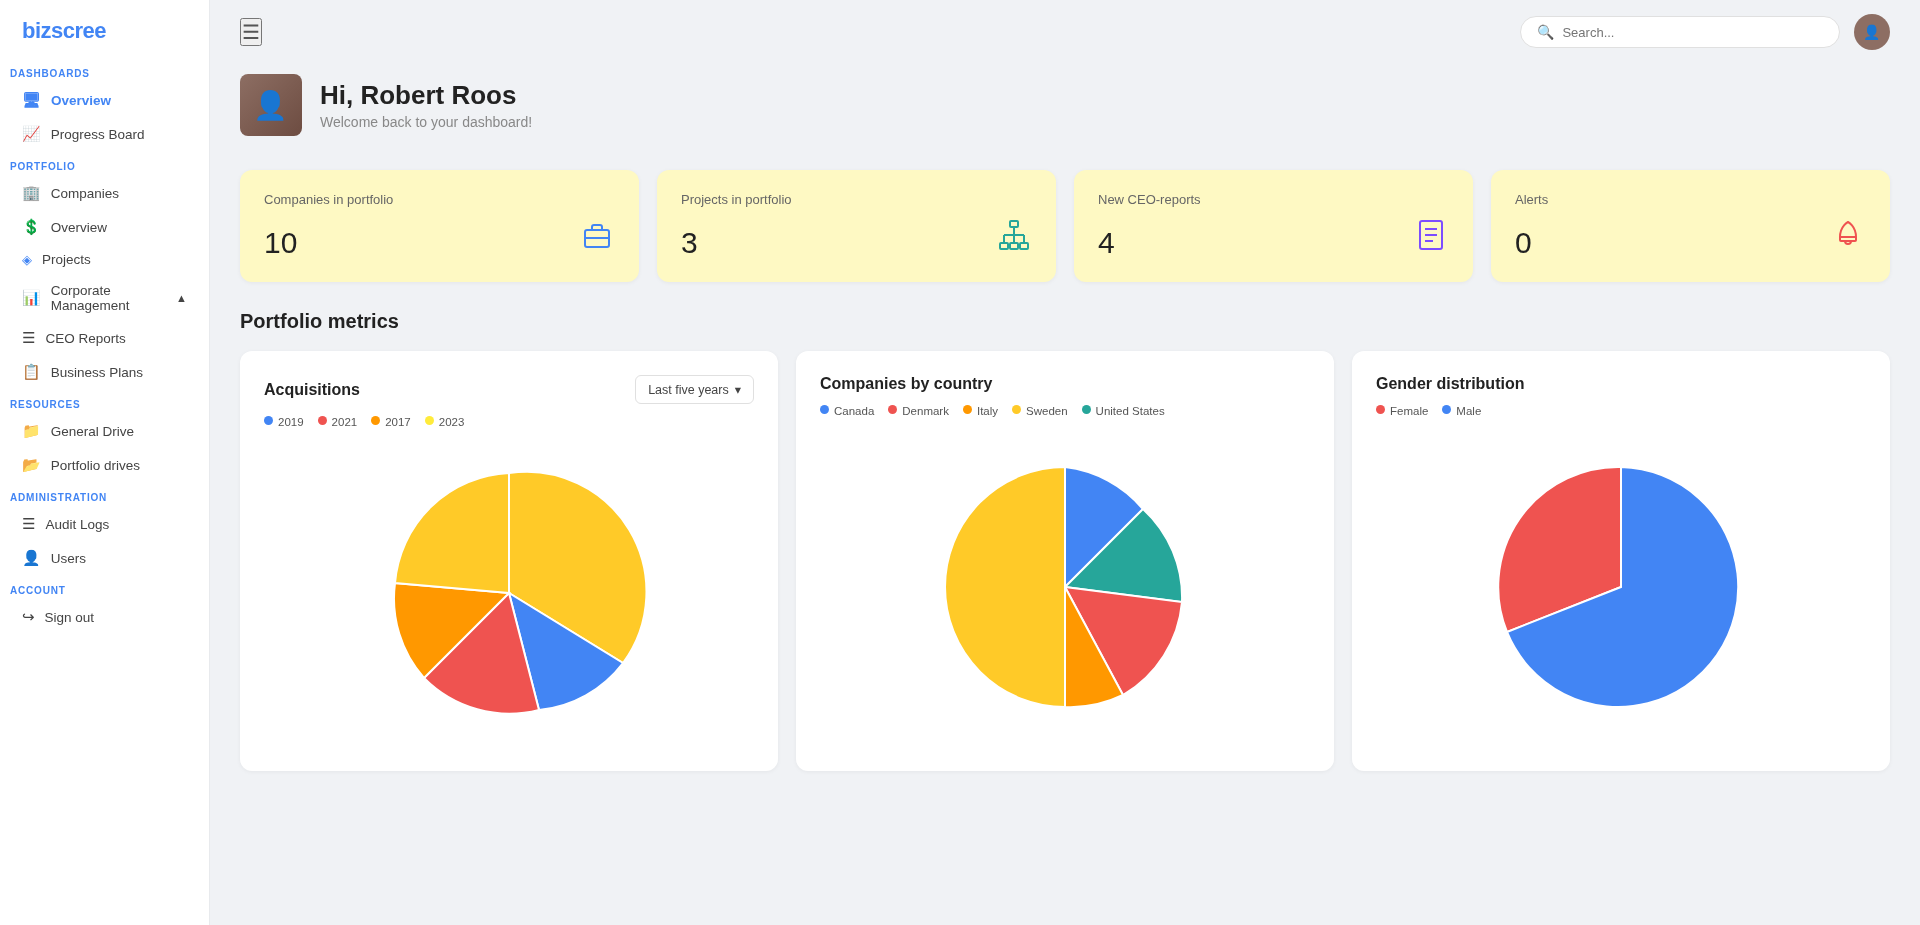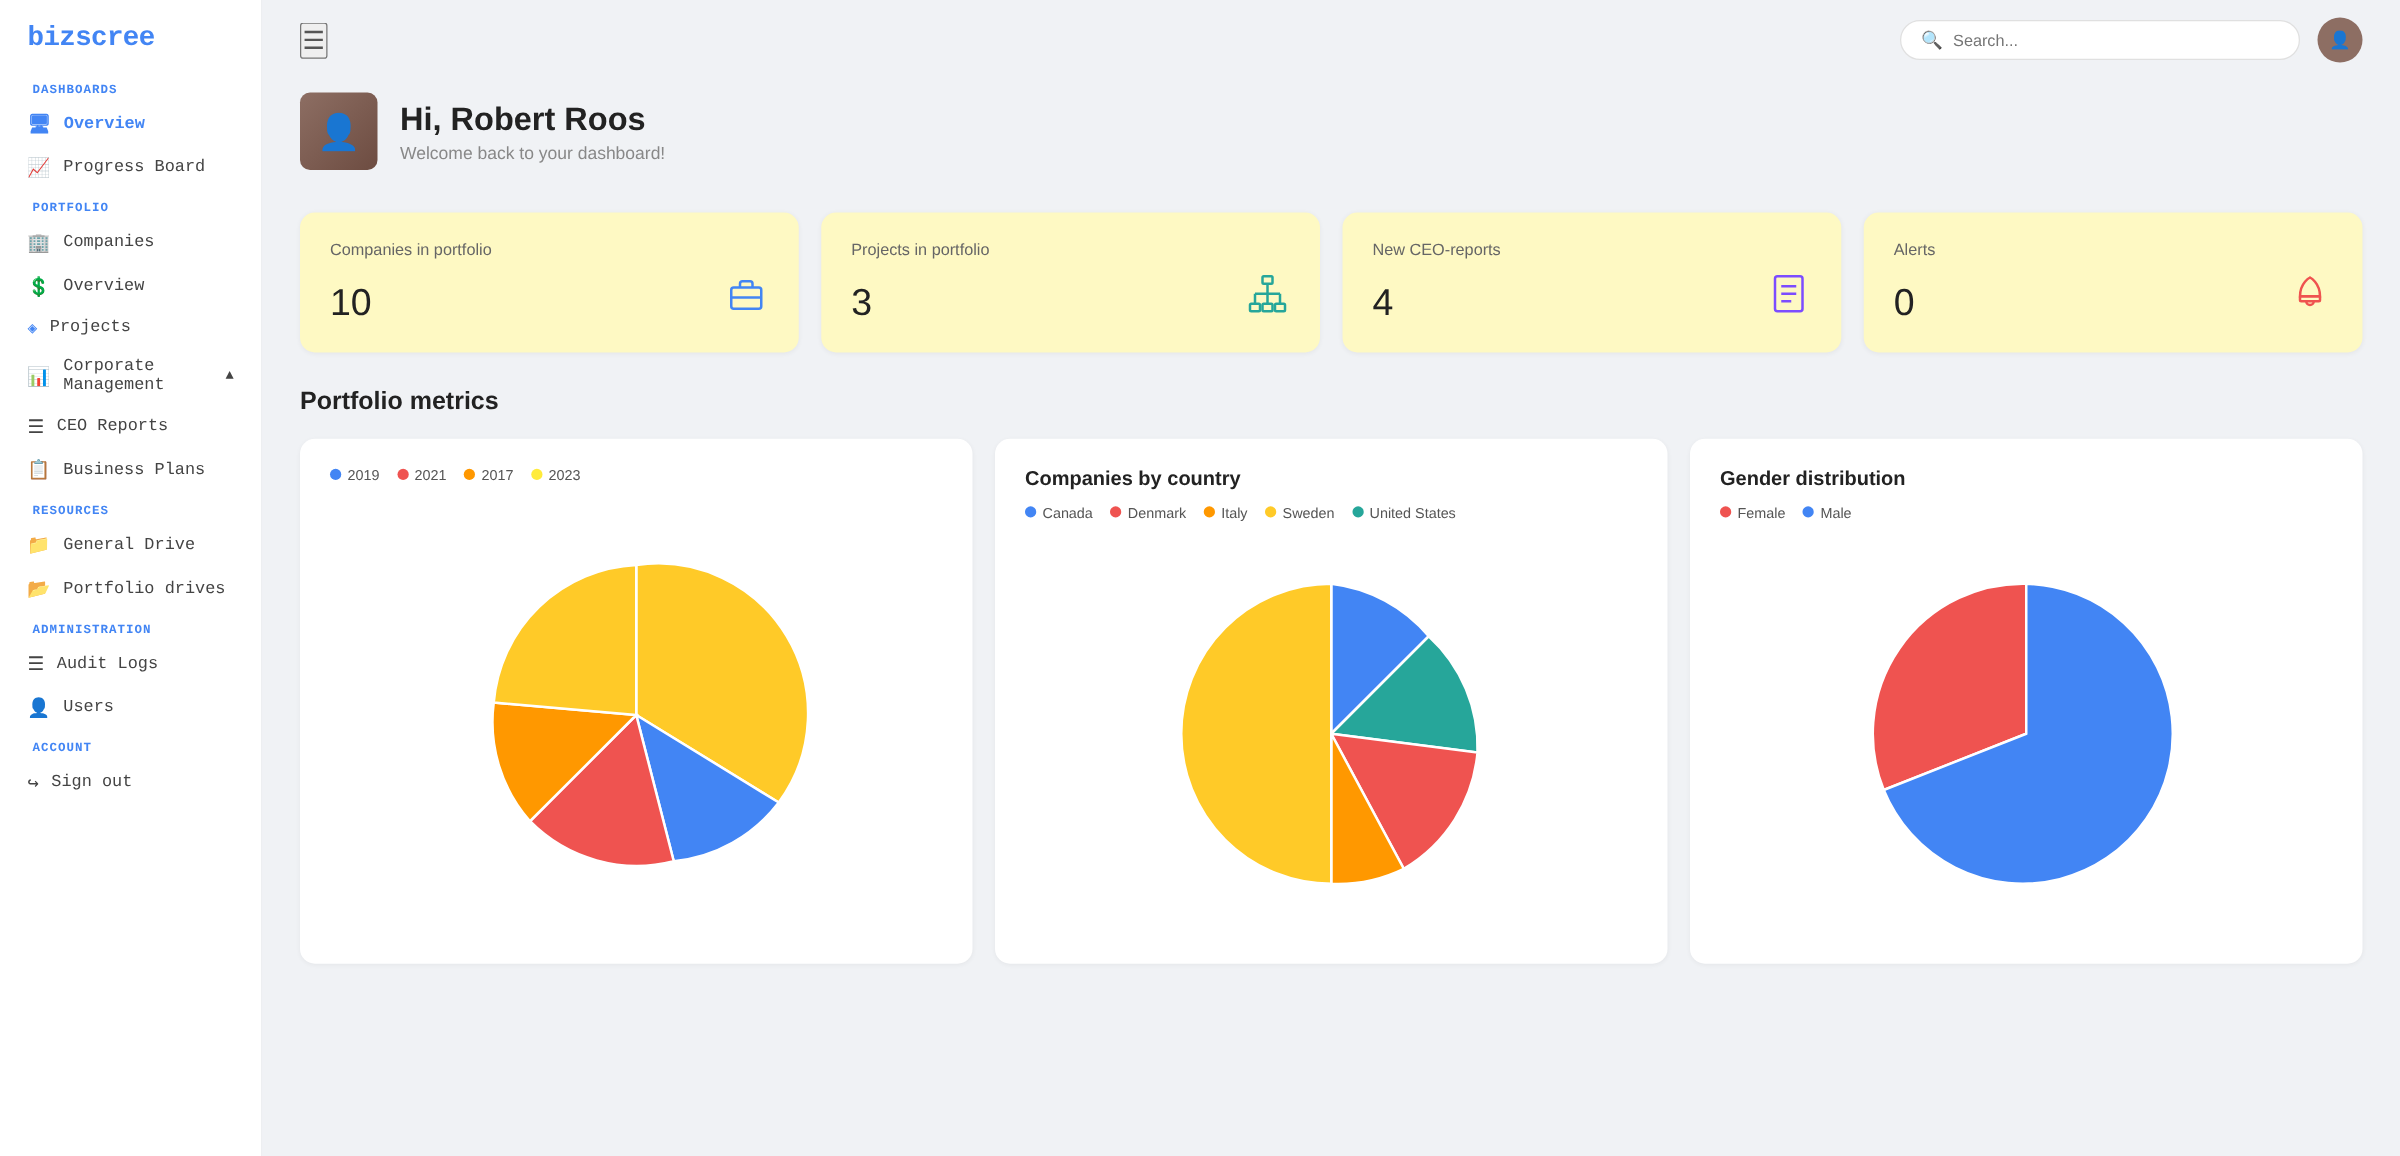--- a/index.html
+++ b/index.html
@@ -9,31 +9,30 @@
     #sidebar {
       width: 210px;
       min-width: 210px;
       background: #fff;
       height: 100vh;
       display: flex;
       flex-direction: column;
       border-right: 1px solid #e8eaed;
       overflow-y: auto;
       padding-bottom: 16px;
-      font-family: Liberation Mono, monospace;
     }
     .sidebar-logo {
       padding: 18px 22px 14px;
       font-size: 22px;
       font-weight: 700;
       color: #4285f4;
       letter-spacing: -0.5px;
     }
     .sidebar-section-label {
-      padding: 10px 26px 4px;
+      padding: 10px 10px 4px;
       font-size: 10px;
       font-weight: 700;
       color: #4285f4;
       letter-spacing: 0.8px;
       text-transform: uppercase;
     }
     .sidebar-item {
       display: flex;
       align-items: center;
       gap: 10px;
@@ -372,20 +371,27 @@
             </svg>
           </div>
         </div>
       </div>
     </div>
 
     <div class="metrics-title">Portfolio metrics</div>
     <div class="charts-grid">
 
       <div class="chart-card">
+        <div class="chart-card-header">
+          <div class="chart-title">Acquisitions</div>
+          <div class="chart-filter">
+            <span>Last five years</span>
+            <span>▾</span>
+          </div>
+        </div>
         <div class="chart-legend">
           <div class="legend-item">
             <div class="legend-dot" style="background:#4285f4;"></div>
             <span>2019</span>
           </div>
           <div class="legend-item">
             <div class="legend-dot" style="background:#ef5350;"></div>
             <span>2021</span>
           </div>
           <div class="legend-item">

